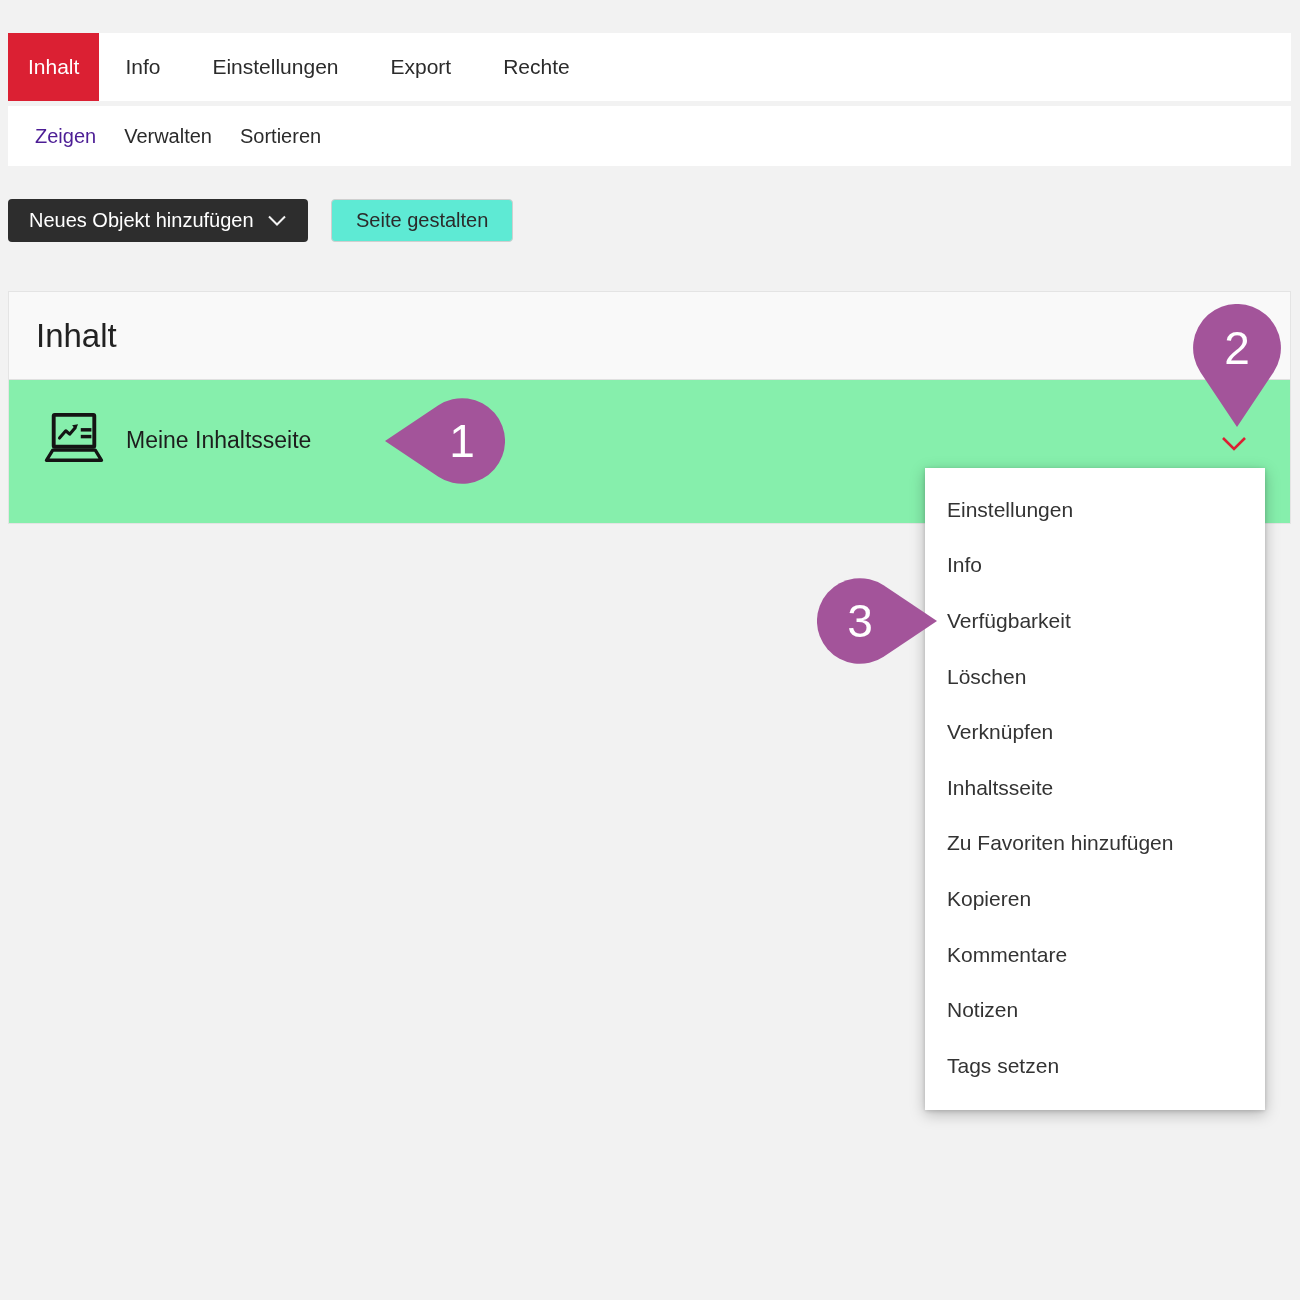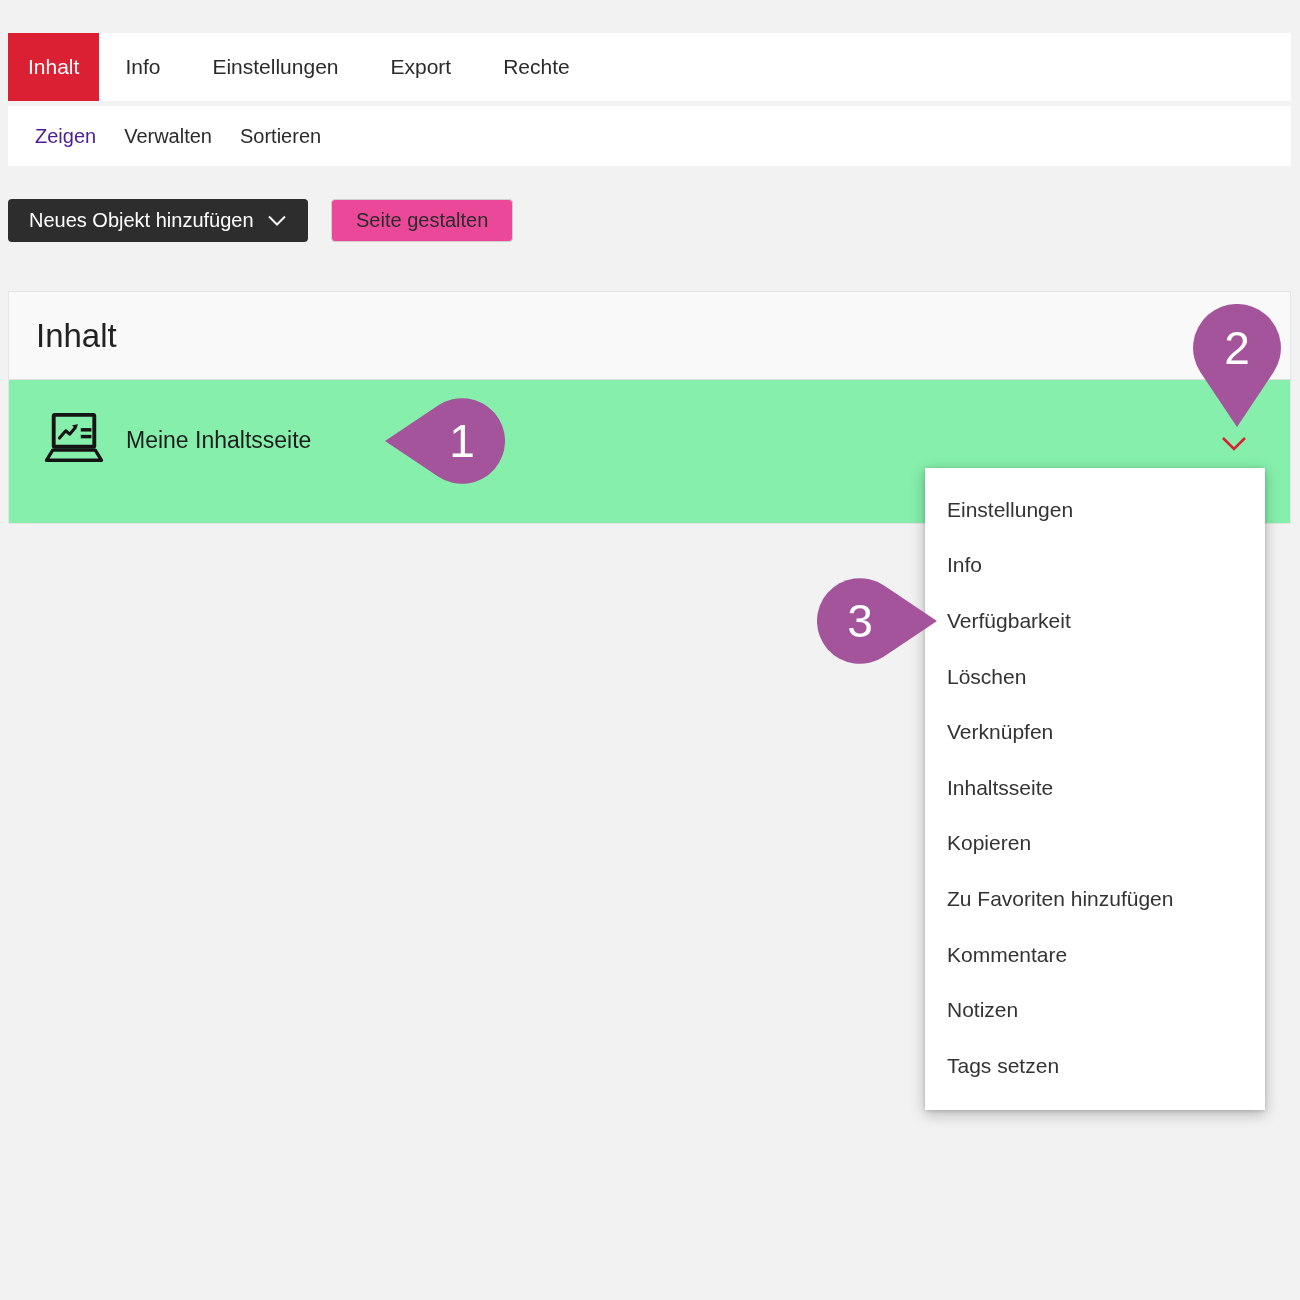--- a/index.html
+++ b/index.html
@@ -33,21 +33,21 @@
     display:flex; align-items:center; padding:0 14px;
     font-size:20px; color:#2b2b2b; cursor:pointer; white-space:nowrap;
   }
   .subtab.active { color:#4c1d95; }
 
   
   .btn { position:absolute; top:170px; height:43px; display:flex; align-items:center;
          font-size:20px; border-radius:4px; cursor:pointer; white-space:nowrap;
          font-family:"Liberation Sans", sans-serif; }
   .btn-dark { left:8px; background:#2d2d2d; color:#ffffff; border:none; padding:0 21px; gap:13px; }
-  .btn-light { left:331px; background:#ec4899; color:#2b2b2b; border:1px solid #cfcfcf; padding:0 24px; }
+  .btn-light { left:331px; background:#5eead4; color:#2b2b2b; border:1px solid #cfcfcf; padding:0 24px; }
 
   
   .panel {
     position:absolute; left:8px; top:262px; width:1283px; height:233px;
     background:#ffffff; border:1px solid #e4e4e4;
   }
   .panel-header {
     height:88px; background:#f9f9f9; border-bottom:1px solid #e0e0e0;
     display:flex; align-items:center; padding-left:27px;
   }
@@ -151,22 +151,22 @@
     </span>
   </span>
 
   <div class="dropdown">
     <div class="menu-item">Einstellungen</div>
     <div class="menu-item">Info</div>
     <div class="menu-item">Verfügbarkeit</div>
     <div class="menu-item">Löschen</div>
     <div class="menu-item">Verknüpfen</div>
     <div class="menu-item">Inhaltsseite</div>
+    <div class="menu-item">Zu Favoriten hinzufügen</div>
     <div class="menu-item">Kopieren</div>
-    <div class="menu-item">Zu Favoriten hinzufügen</div>
     <div class="menu-item">Kommentare</div>
     <div class="menu-item">Notizen</div>
     <div class="menu-item">Tags setzen</div>
   </div>
 
   <svg class="pin pin-1">
       <use href="#pin"></use>
     </svg>
   <div class="marker-num num-1">1</div>
 

